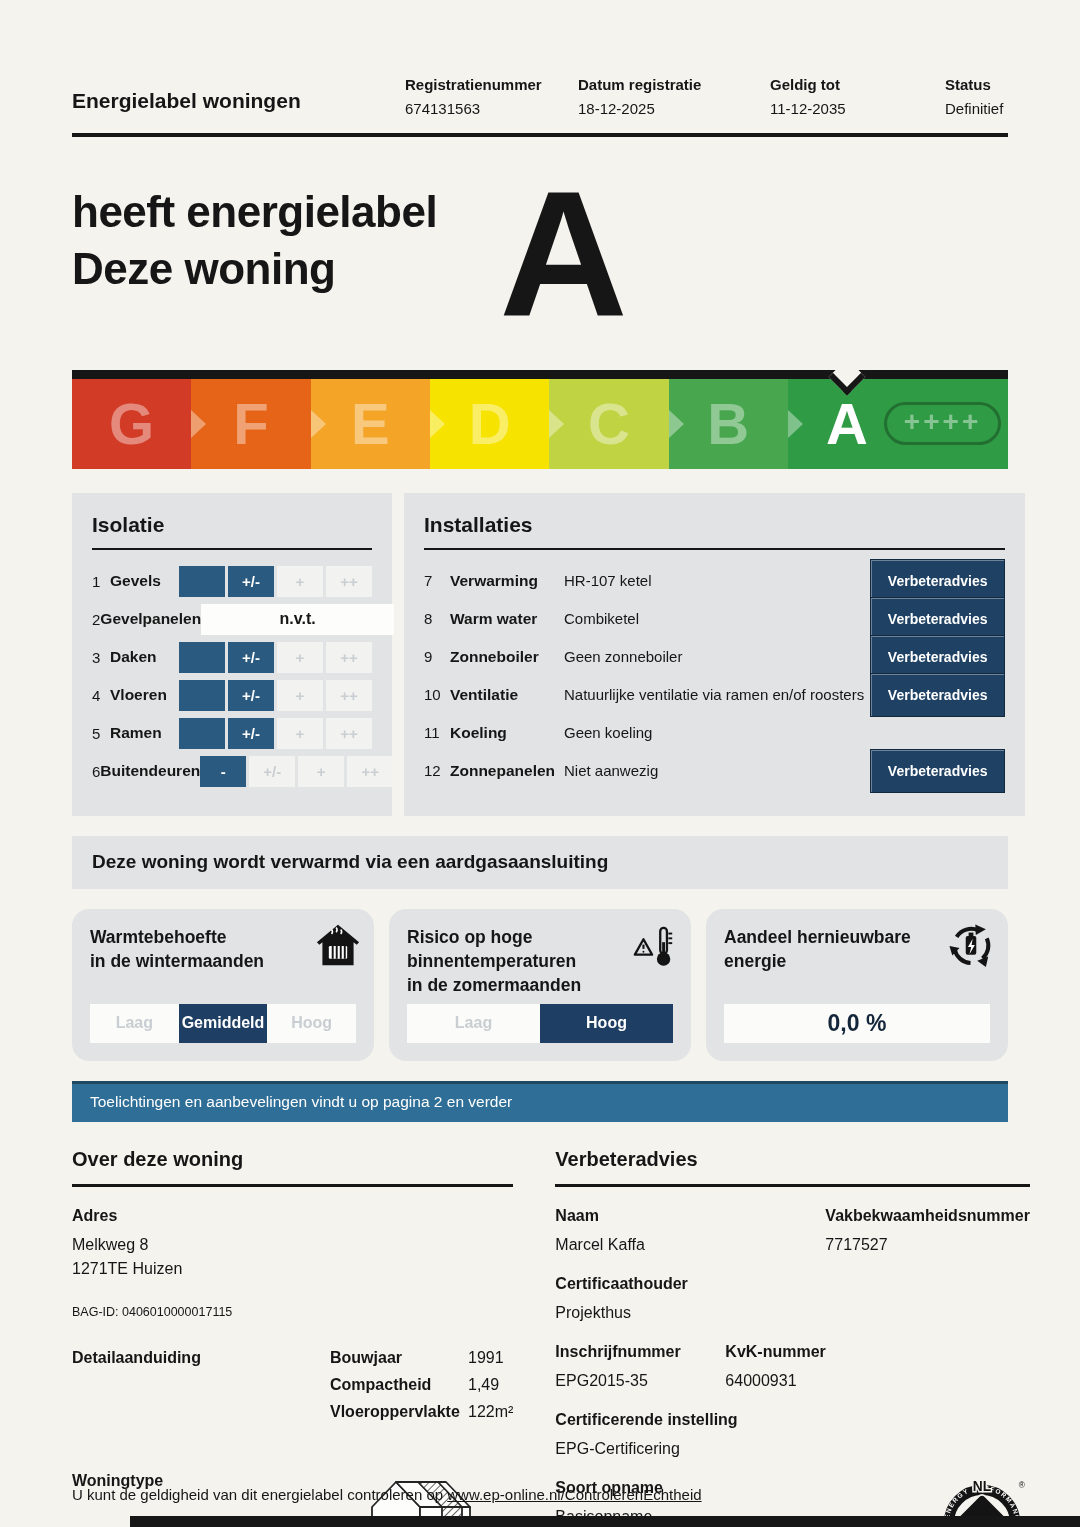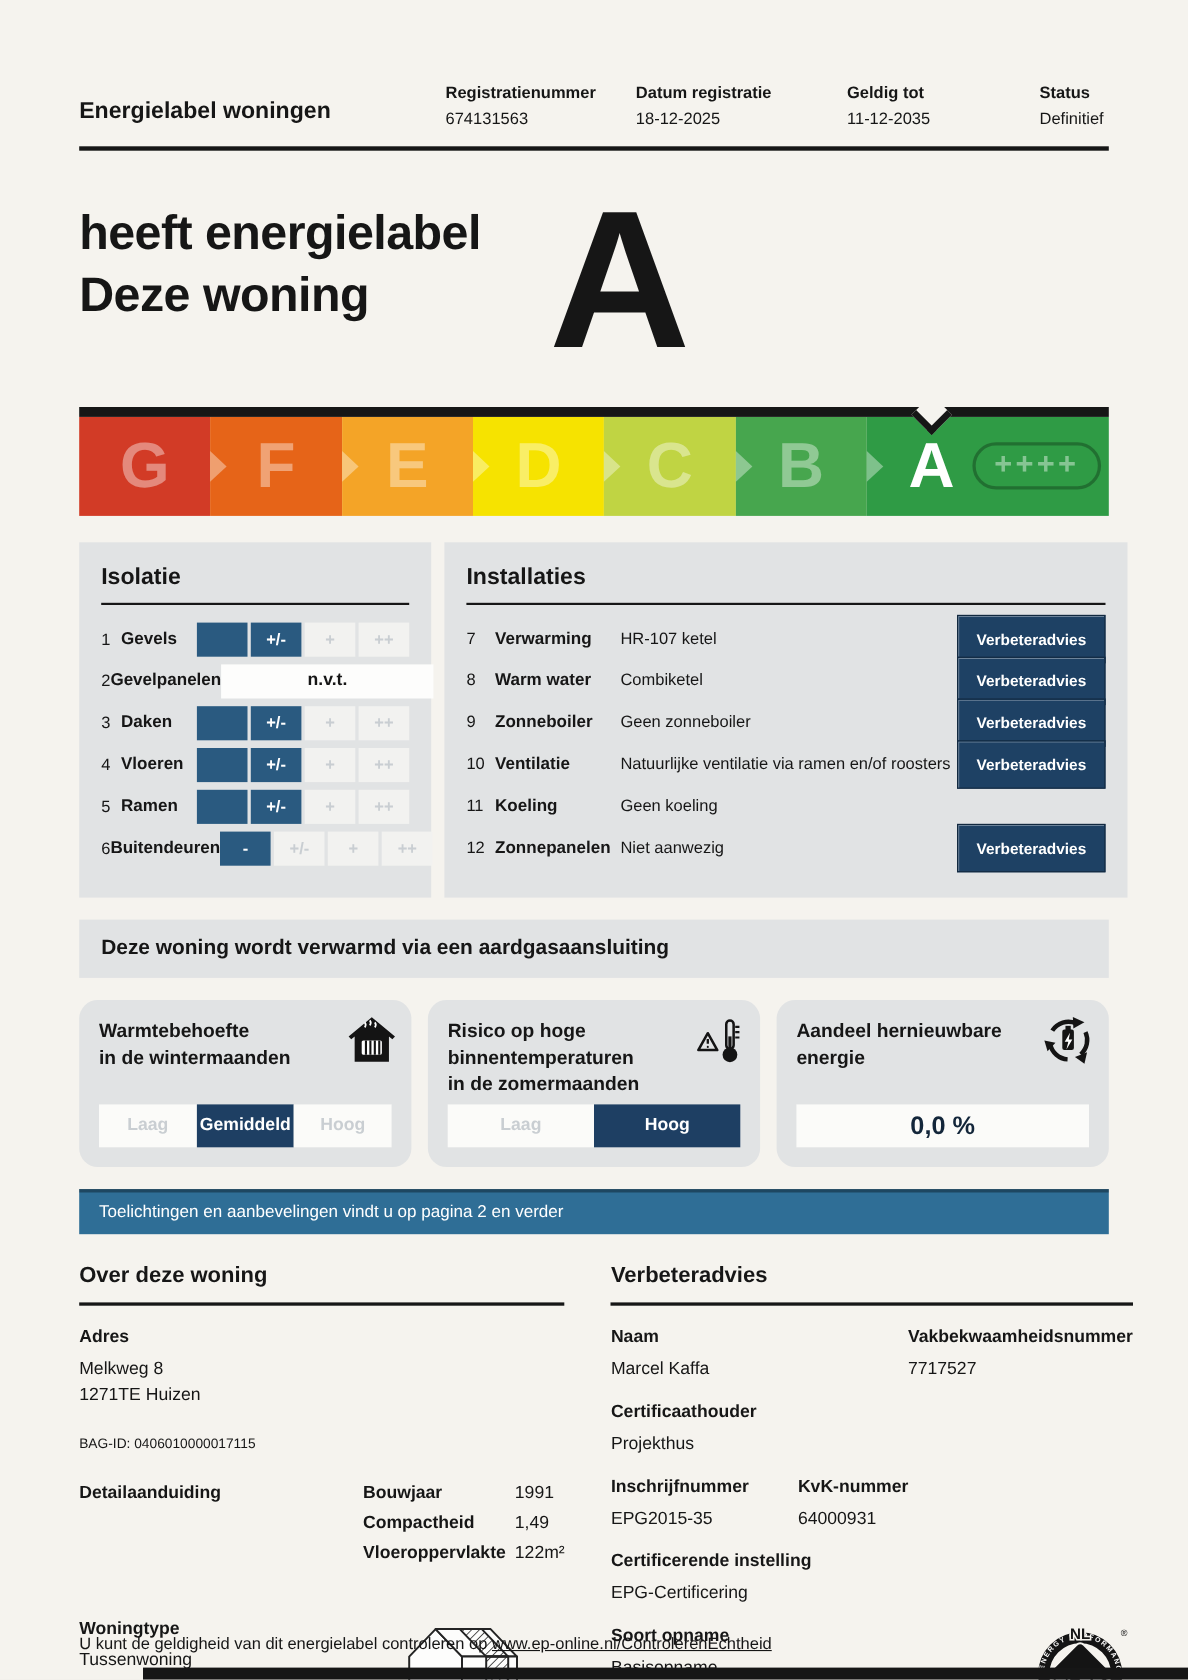--- a/index.html
+++ b/index.html
@@ -380,21 +380,20 @@
                 <div class="fact-value">1,49</div>
               </div>
               <div class="fact-line">
                 <div class="fact-label">Vloeroppervlakte</div>
                 <div class="fact-value">122m²</div>
               </div>
             </div>
         </div>
         <div class="wtype">
           <div class="f-label">Woningtype</div>
-          <div class="f-value">Tussenwoning</div>
         </div>
         <div class="house-art">
           <svg width="118" height="82" viewBox="0 0 118 82" fill="none" stroke="#242424" stroke-width="1.8" stroke-linejoin="round">
             <defs>
               <pattern id="hp" width="5" height="5" patternTransform="rotate(45)" patternUnits="userSpaceOnUse">
                 <line x1="0" y1="0" x2="0" y2="5" stroke="#242424" stroke-width="1.4"></line>
               </pattern>
             </defs>
             <polygon points="8,80 8,38 32,13 56,38 56,80" fill="#fdfdfc"></polygon>
             <polygon points="32,13 82,13 106,38 56,38" fill="#fdfdfc"></polygon>

